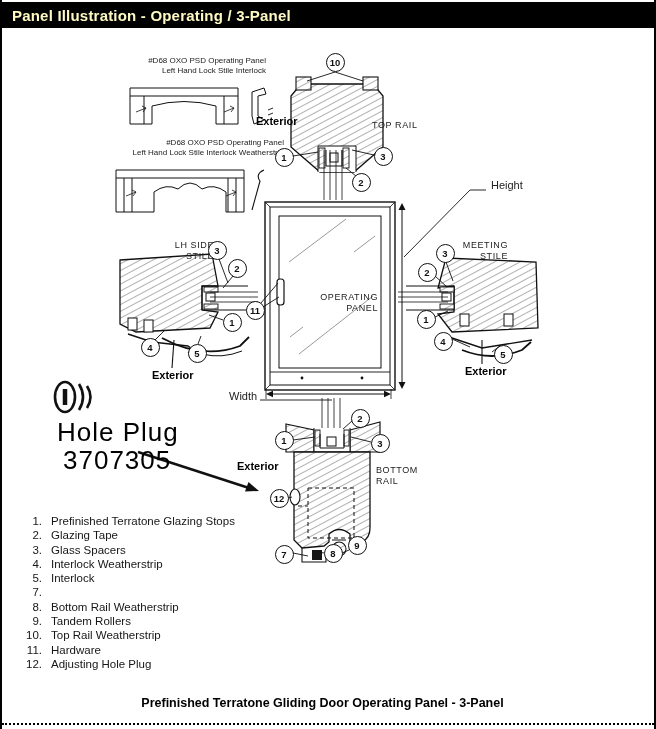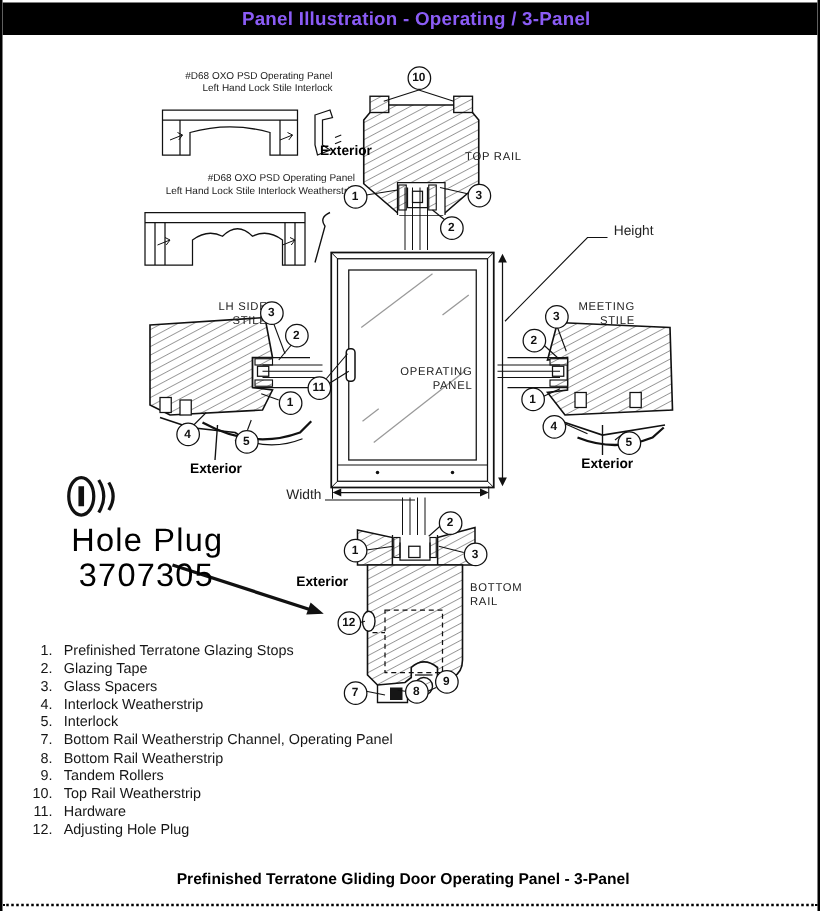--- a/index.html
+++ b/index.html
@@ -5,23 +5,23 @@
   html,body { margin:0; padding:0; background:#e8e8e8; }
   .page {
     position:relative; width:656px; height:729px; margin:0 auto;
     background:#ffffff; box-sizing:border-box;
     border-left:2px solid #000; border-right:2px solid #000;
     font-family:"Liberation Sans", sans-serif; color:#111;
     overflow:hidden;
   }
   .header-bar {
     position:absolute; top:2px; left:0; right:0; height:26px;
-    background:#000; color:#8b5cf6; display:flex; align-items:center;
+    background:#000; color:#fef9c3; display:flex; align-items:center;
     padding-left:10px; box-sizing:border-box;
-    font-weight:bold; font-size:15px; letter-spacing:0.2px;justify-content:center;
+    font-weight:bold; font-size:15px; letter-spacing:0.2px;
   }
   .artwork { position:absolute; top:0; left:0; pointer-events:none; }
   .lbl { position:absolute; white-space:pre-line; line-height:11px; }
   .cap { font-size:8px; text-align:right; line-height:9.5px; color:#222; }
   .sec { font-size:9px; letter-spacing:0.6px; text-align:right; line-height:11px; color:#222; }
   .ext { font-size:11px; font-weight:bold; color:#000; }
   .dim { font-size:11px; color:#222; }
   .bigtxt { font-size:26px; letter-spacing:1px; color:#000; line-height:26px;margin-left:40px; }
   .callout {
     position:absolute; width:19px; height:19px; border:1.4px solid #111;
@@ -298,21 +298,20 @@
       <div class="parts-row">
         <span class="parts-num">4.</span>
         <span>Interlock Weatherstrip</span>
       </div>
       <div class="parts-row">
         <span class="parts-num">5.</span>
         <span>Interlock</span>
       </div>
       <div class="parts-row">
         <span class="parts-num">7.</span>
-        <span>Bottom Rail Weatherstrip Channel, Operating Panel</span>
       </div>
       <div class="parts-row">
         <span class="parts-num">8.</span>
         <span>Bottom Rail Weatherstrip</span>
       </div>
       <div class="parts-row">
         <span class="parts-num">9.</span>
         <span>Tandem Rollers</span>
       </div>
       <div class="parts-row">

